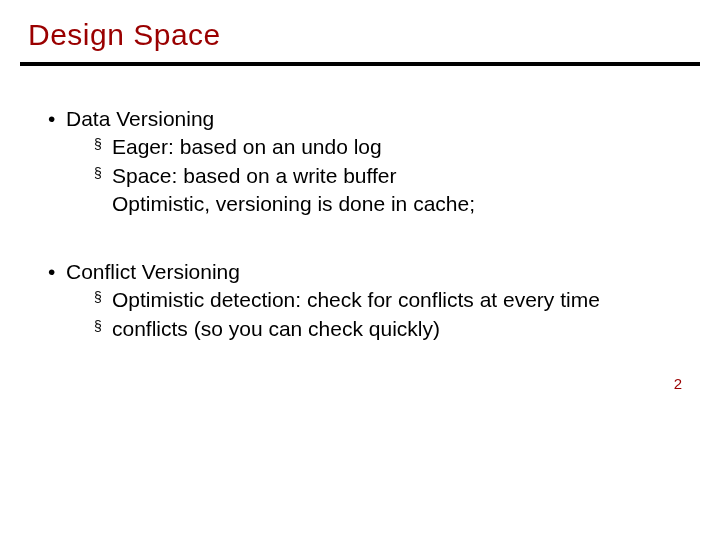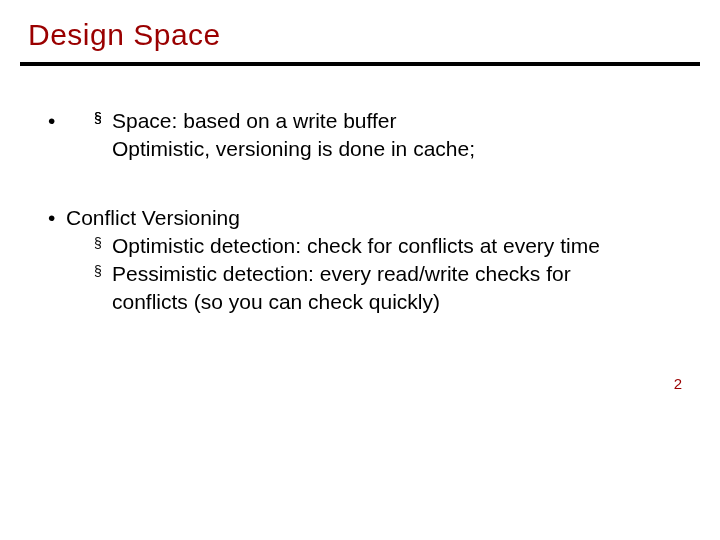--- a/index.html
+++ b/index.html
@@ -81,23 +81,25 @@
   <div class="title-wrap">
     <span class="title">Design Space</span>
   </div>
   <div class="hr"></div>
 
   <div class="body">
 
     <div class="group">
       <div class="l1">
         <span class="bullet1">•</span>
+        <span>Data Versioning</span>
       </div>
       <div class="l2">
         <span class="bullet2">§</span>
+        <span>Eager: based on an undo log</span>
       </div>
       <div class="l2">
         <span class="bullet2">§</span>
         <span>Space: based on a write buffer</span>
       </div>
       <div class="l2cont">
         <span>Optimistic, versioning is done in cache;</span>
       </div>
     </div>
 
@@ -105,21 +107,20 @@
       <div class="l1">
         <span class="bullet1">•</span>
         <span>Conflict Versioning</span>
       </div>
       <div class="l2">
         <span class="bullet2">§</span>
         <span>Optimistic detection: check for conflicts at every time</span>
       </div>
       <div class="l2">
         <span class="bullet2">§</span>
-        <span>Pessimistic detection: every read/write checks for</span>
       </div>
       <div class="l2cont">
         <span>conflicts (so you can check quickly)</span>
       </div>
     </div>
 
   </div>
 
   <div class="pagenum">2</div>
 </div>

